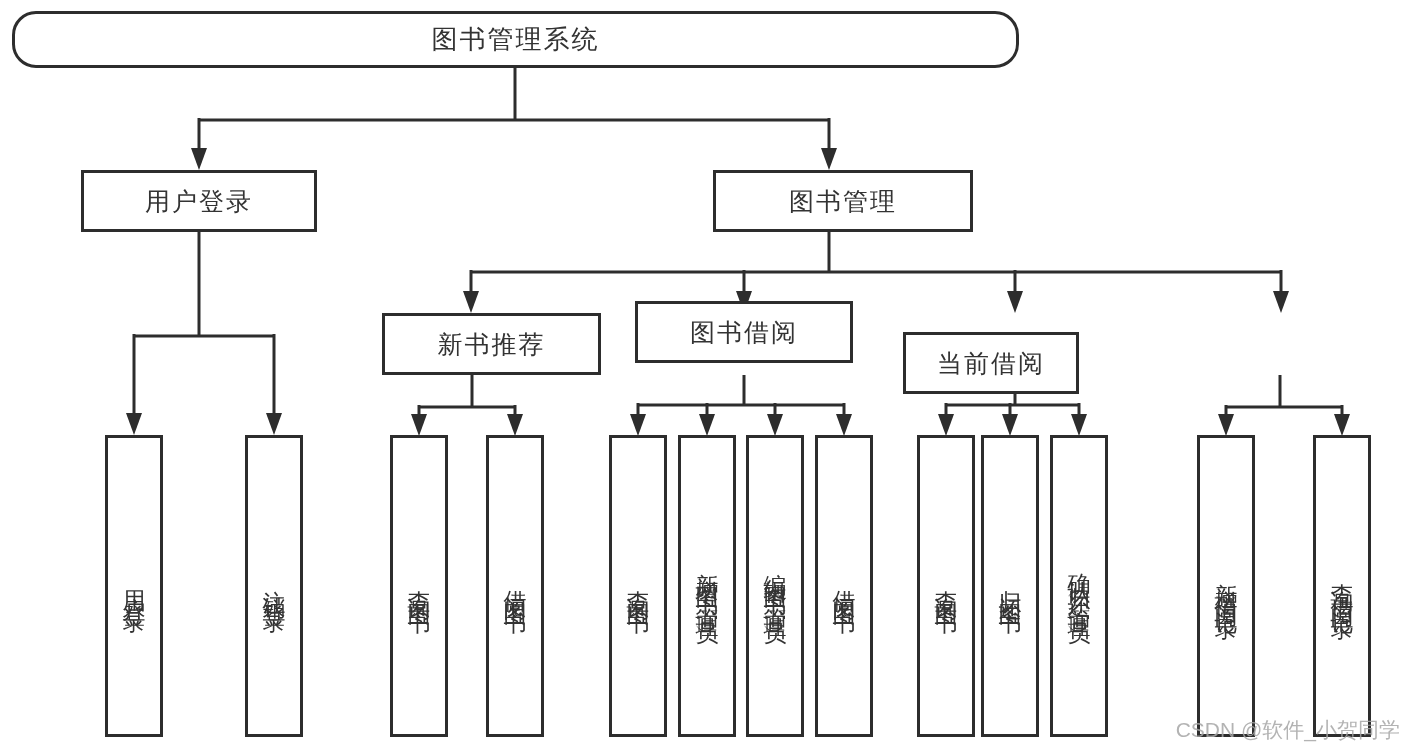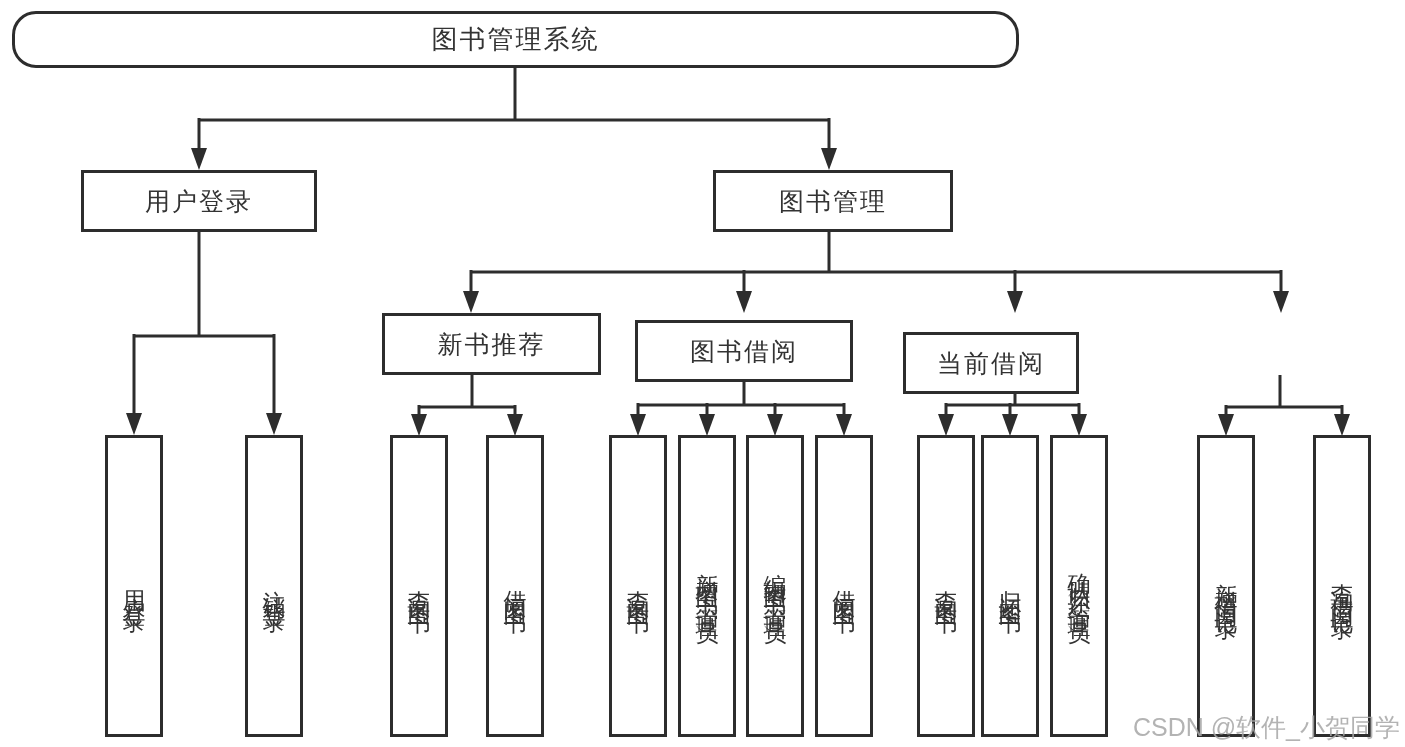--- a/index.html
+++ b/index.html
@@ -33,21 +33,21 @@
   .node.leaf span{
     writing-mode:vertical-rl;
     text-orientation:mixed;
     font-size:23px;
     letter-spacing:7px;
     line-height:1;
   }
   .watermark{
     position:absolute;
     right:5px;bottom:3px;
-    font-size:25px;
+    font-size:21px;
     color:var(--watermark);
     opacity:.85;
     white-space:nowrap;
     z-index:5;
   }
 </style>
 </head>
 <body>
 
 <div class="canvas">
@@ -127,28 +127,28 @@
     </g>
   </svg>
 
   <div class="node root" style="left:12px;top:11px;width:1007px;height:57px;border-radius:24px;">
     <span>图书管理系统</span>
   </div>
 
   <div class="node hnode" style="left:81px;top:170px;width:236px;height:62px;">
     <span>用户登录</span>
   </div>
-  <div class="node hnode" style="left:713px;top:170px;width:240px;height:62px;">
+  <div class="node hnode" style="left:713px;top:170px;width:260px;height:62px;">
     <span>图书管理</span>
   </div>
 
   <div class="node hnode" style="left:382px;top:313px;width:219px;height:62px;">
     <span>新书推荐</span>
   </div>
-  <div class="node hnode" style="left:635px;top:320px;width:218px;height:62px;">
+  <div class="node hnode" style="left:635px;top:301px;width:218px;height:62px;">
     <span>图书借阅</span>
   </div>
   <div class="node hnode" style="left:903px;top:332px;width:176px;height:62px;">
     <span>当前借阅</span>
   </div>
 
   <div class="node leaf" style="left:105px;">
     <span>用户登录</span>
   </div>
   <div class="node leaf" style="left:245px;">

